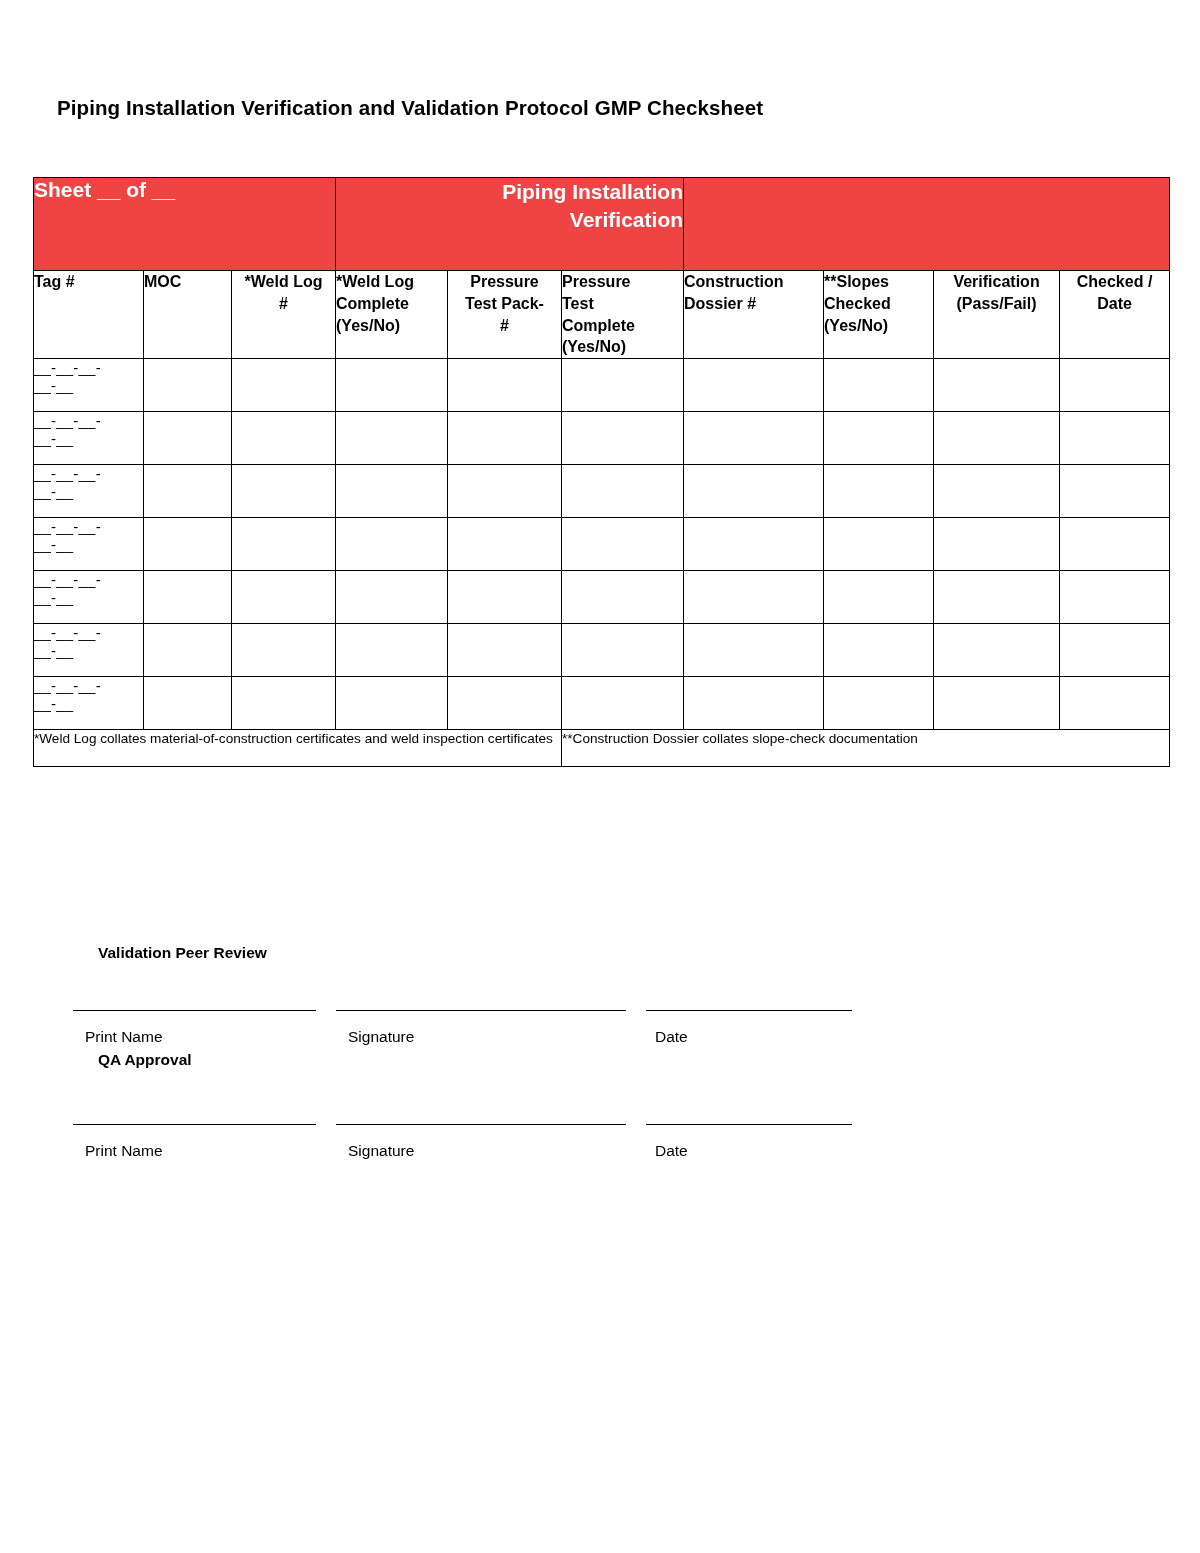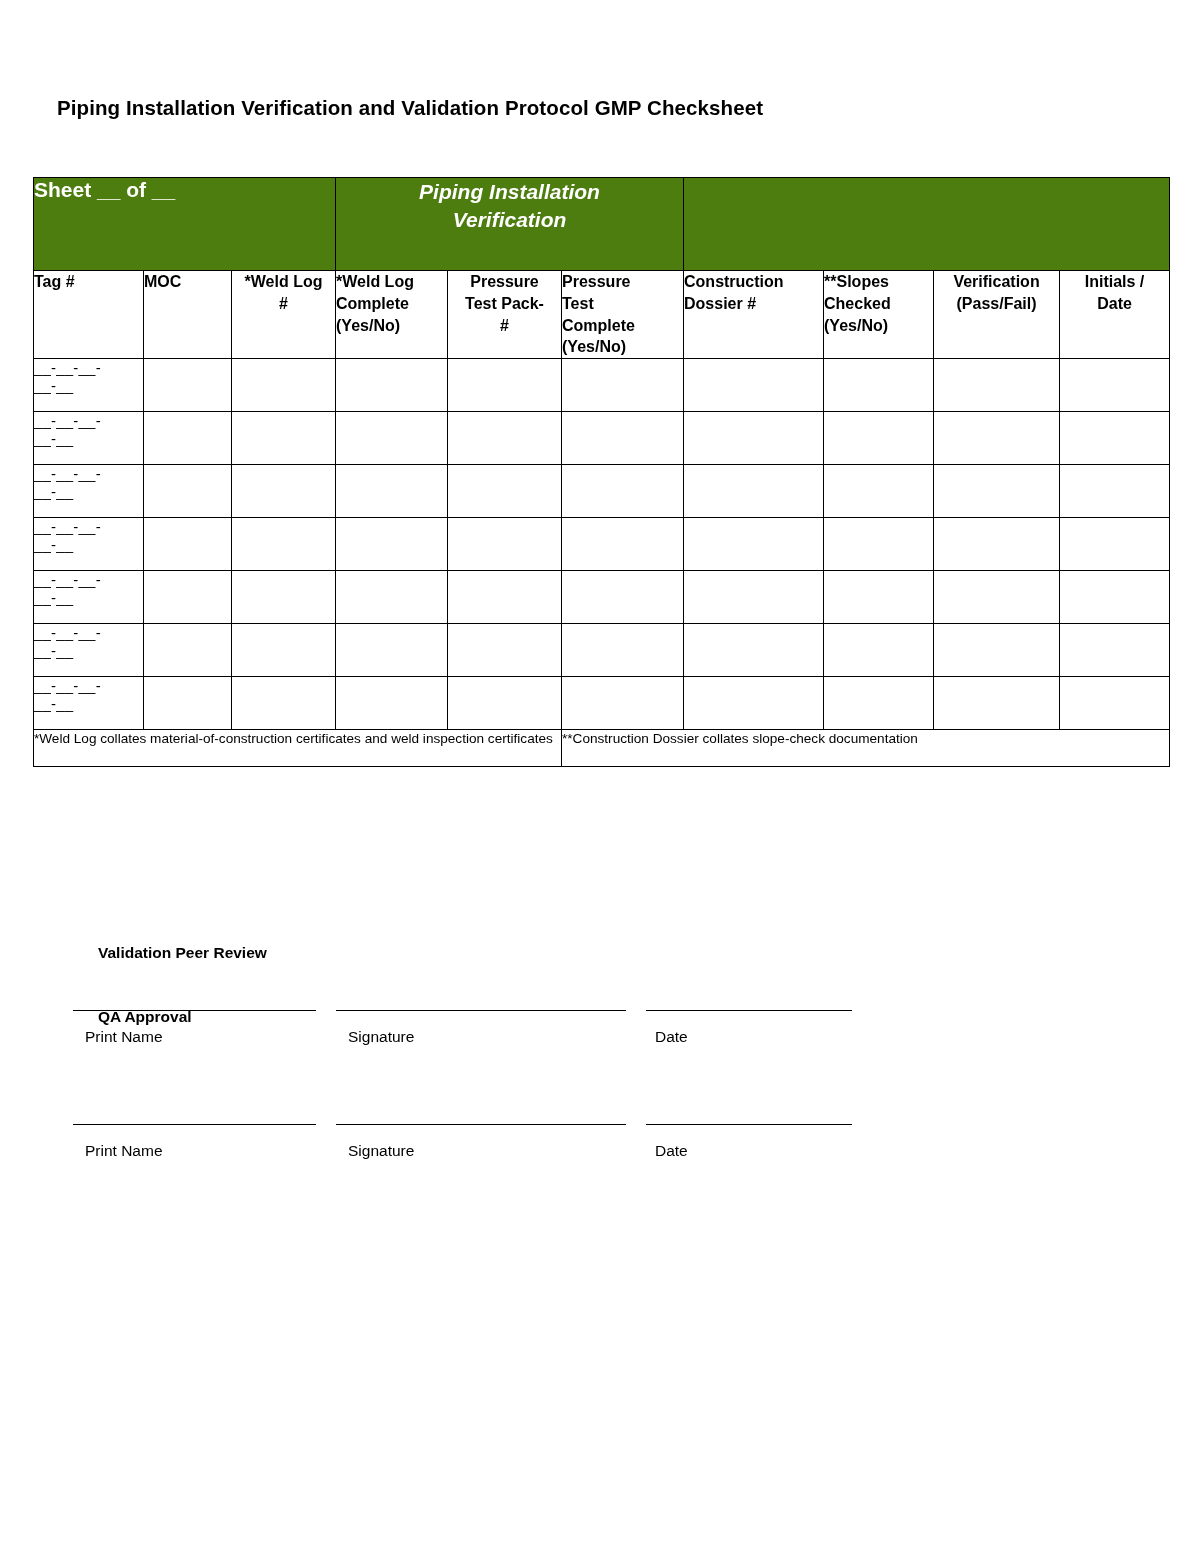--- a/index.html
+++ b/index.html
@@ -39,37 +39,36 @@
     border-collapse: collapse;
     table-layout: fixed;
   }
   .main-table td, .main-table th {
     border: 1px solid #000000;
     vertical-align: top;
     padding: 0;
   }
 
   .banner-cell {
-    background: #4d7c0f;
+    background: #ef4444;
     color: #ffffff;
     height: 92px;
     vertical-align: middle;
   }
   .banner-left {
     font-size: 21px;
     font-weight: bold;
     padding-left: 13px;
     text-align: left;
   }
   .banner-mid {
     font-size: 21px;
     font-weight: bold;
-    text-align: center;
+    text-align: right;
     line-height: 1.32;
-    font-style: italic;
   }
   .banner-right { }
 
   .hdr {
     font-size: 16px;
     font-weight: bold;
     padding: 8px 6px 8px 7px;
     height: 84px;
     line-height: 1.36;
     vertical-align: top;
@@ -211,21 +210,21 @@
         <td class="hdr">
           <span>**Slopes</span>
           <span class="sub">Checked</span>
           <span class="sub">(Yes/No)</span>
         </td>
         <td class="hdr center">
           <span>Verification</span>
           <span class="sub">(Pass/Fail)</span>
         </td>
         <td class="hdr center">
-          <span>Initials /</span>
+          <span>Checked /</span>
           <span class="sub">Date</span>
         </td>
       </tr>
 
       <tr class="body-row">
         <td class="tagcell">
           <span>__-__-__-</span>
           <span class="l2">__-__</span>
         </td>
         <td></td>
@@ -346,21 +345,21 @@
   <div class="sig-heading" style="left:85px; top:944px;">Validation Peer Review</div>
 
   <div class="sig-line" style="left:73px; top:1010px; width:243px;"></div>
   <div class="sig-line" style="left:336px; top:1010px; width:290px;"></div>
   <div class="sig-line" style="left:646px; top:1010px; width:206px;"></div>
 
   <div class="sig-label" style="left:85px; top:1013px;">Print Name</div>
   <div class="sig-label" style="left:348px; top:1013px;">Signature</div>
   <div class="sig-label" style="left:655px; top:1013px;">Date</div>
 
-  <div class="sig-heading" style="left:85px; top:1008px;">QA Approval</div>
+  <div class="sig-heading" style="left:85px; top:1051px;">QA Approval</div>
 
   <div class="sig-line" style="left:73px; top:1124px; width:243px;"></div>
   <div class="sig-line" style="left:336px; top:1124px; width:290px;"></div>
   <div class="sig-line" style="left:646px; top:1124px; width:206px;"></div>
 
   <div class="sig-label" style="left:85px; top:1127px;">Print Name</div>
   <div class="sig-label" style="left:348px; top:1127px;">Signature</div>
   <div class="sig-label" style="left:655px; top:1127px;">Date</div>
 
 </div>

